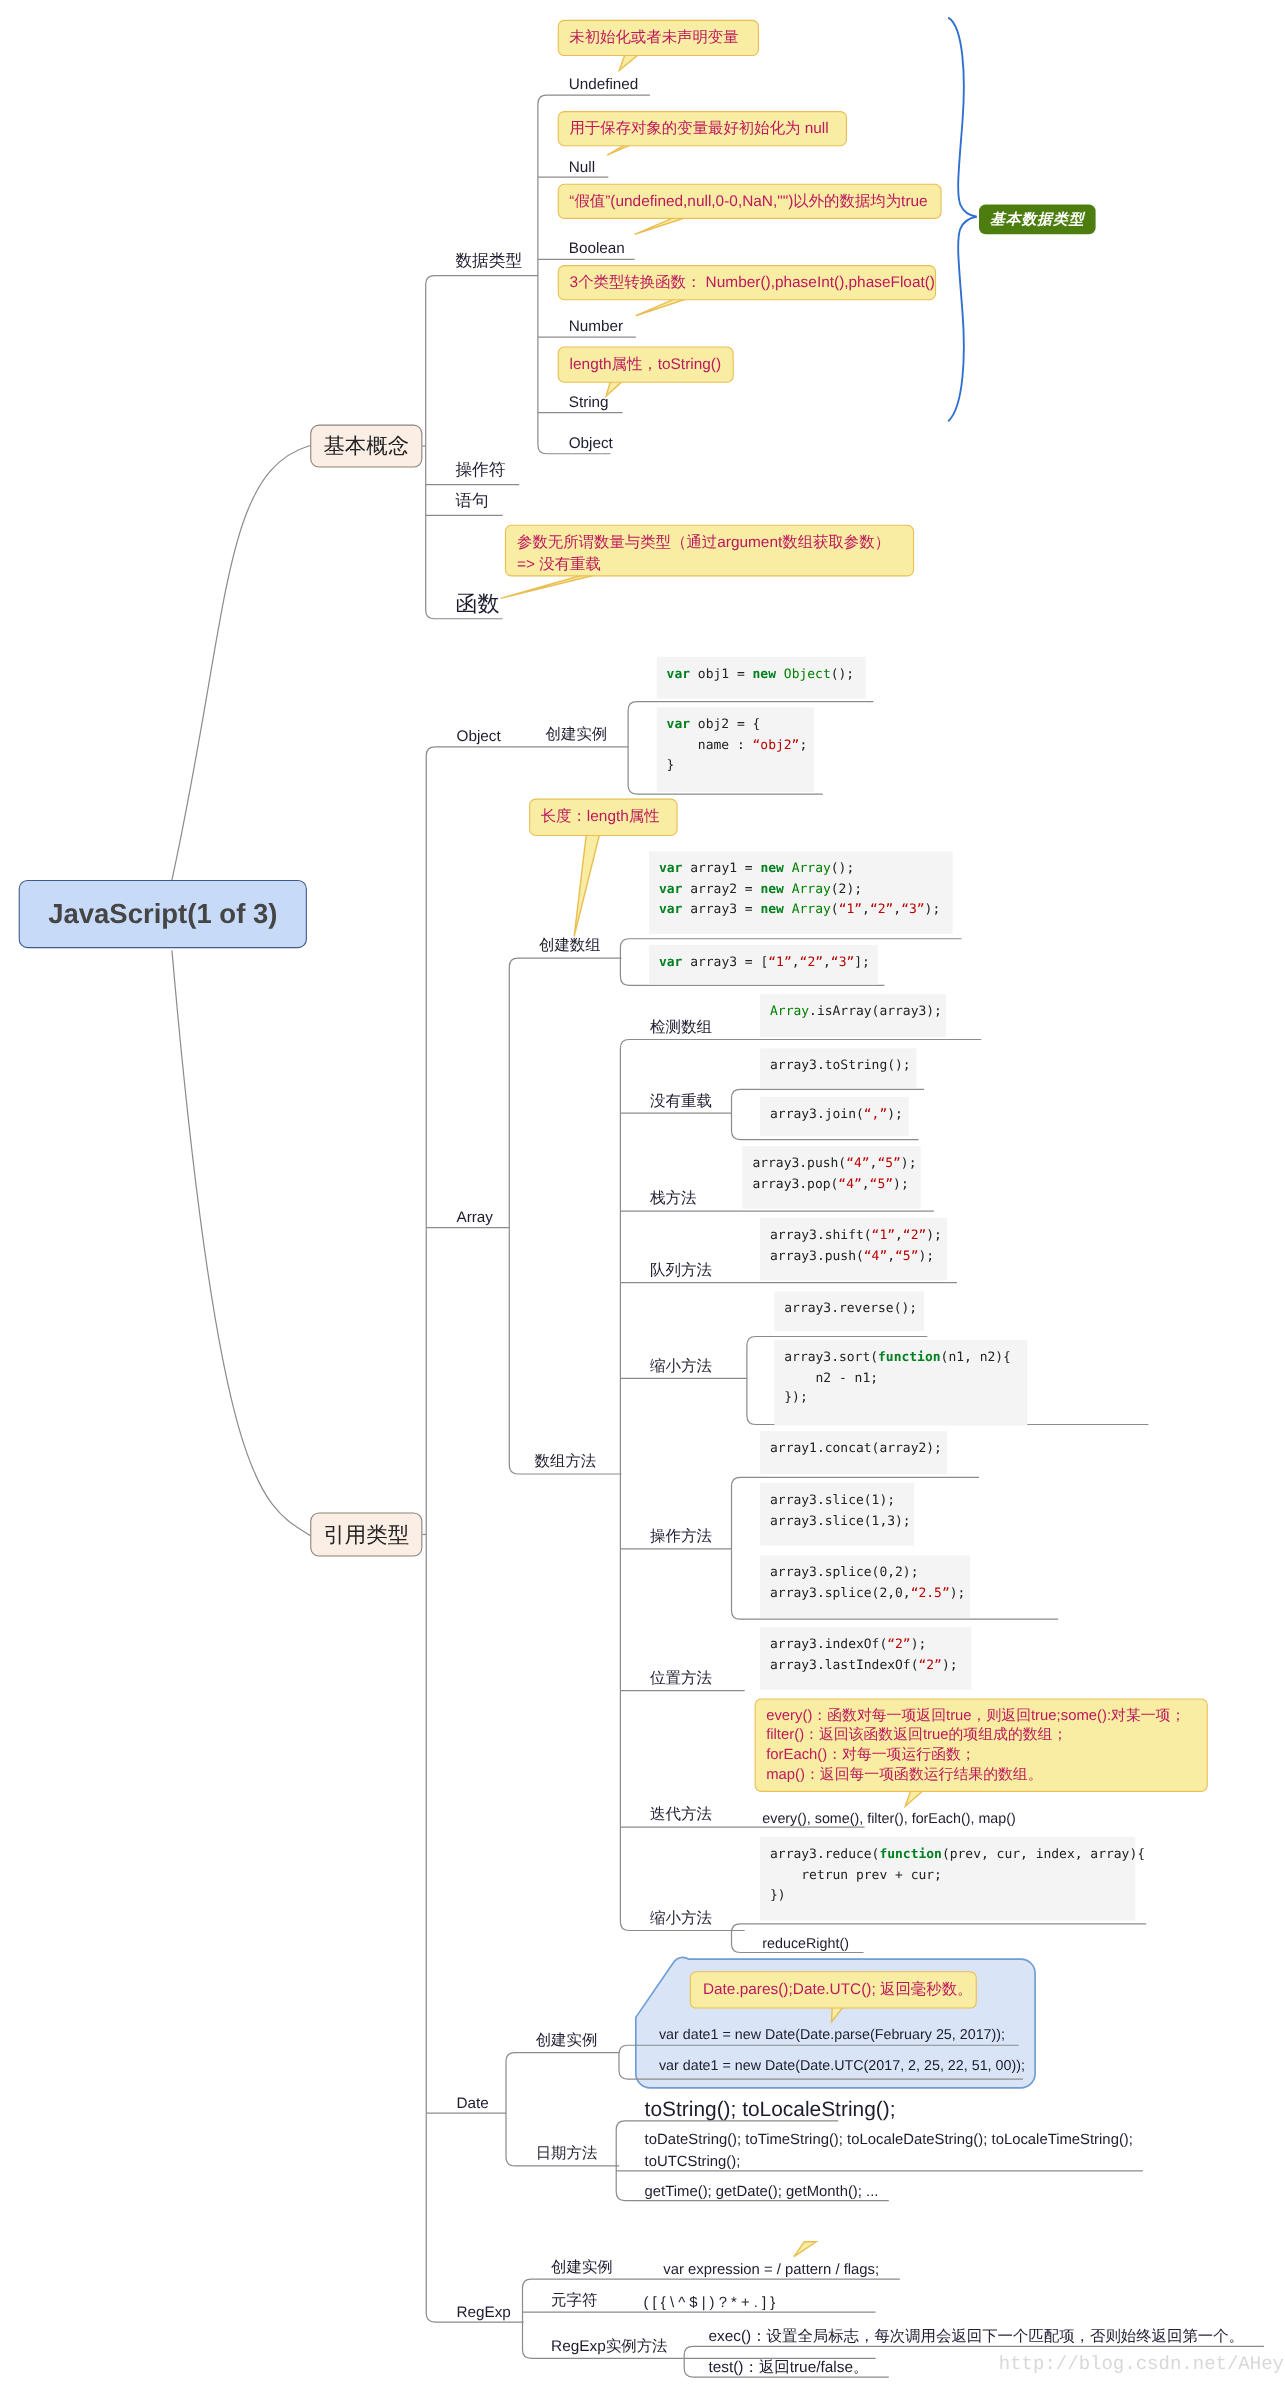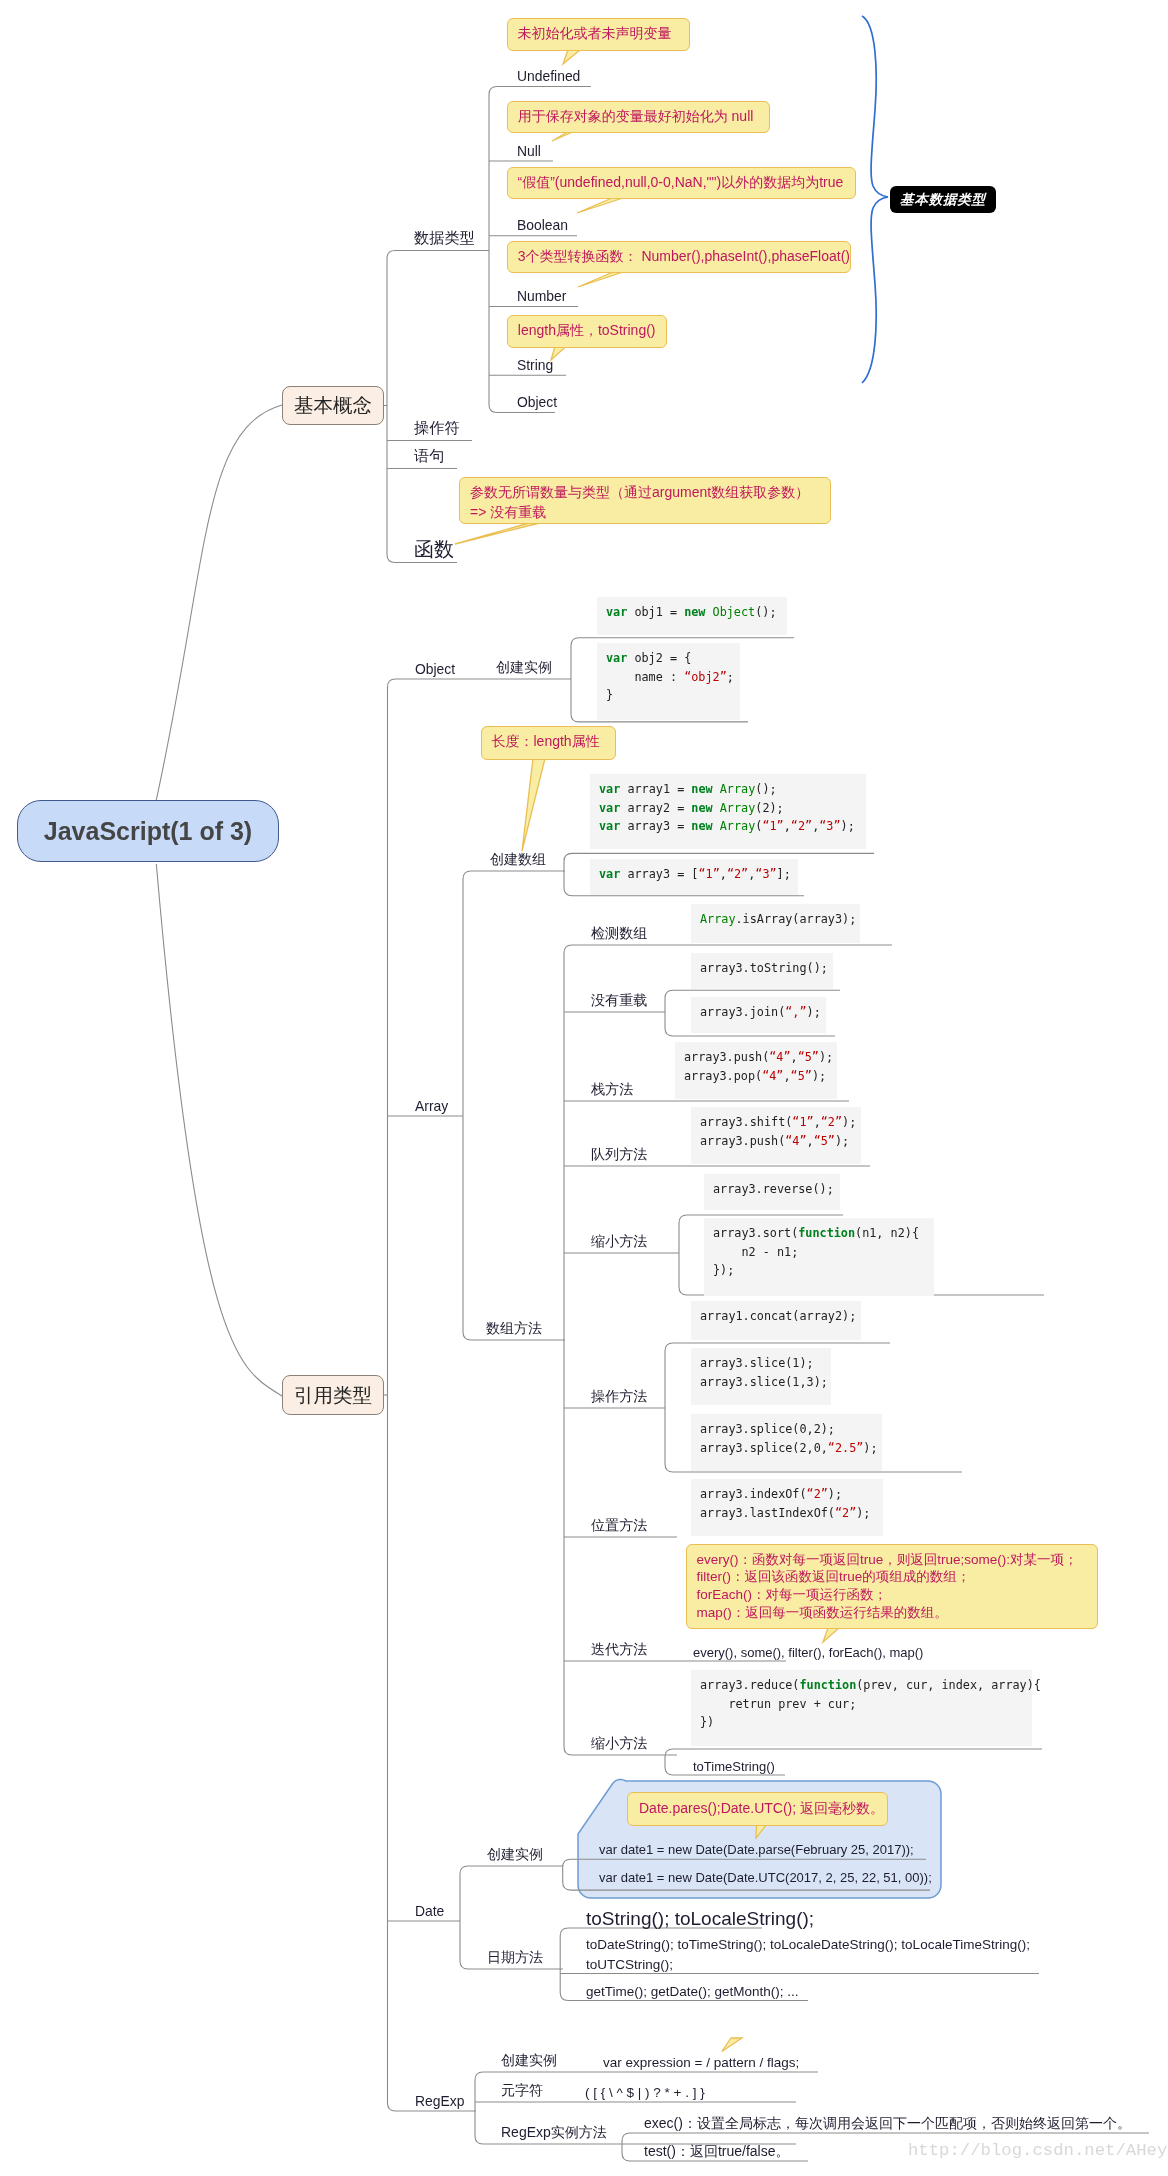--- a/index.html
+++ b/index.html
@@ -2,36 +2,36 @@
 <html><head>
 <meta charset="utf-8">
 <style>
   html,body{margin:0;padding:0;background:#ffffff;}
   body{width:1168px;height:2176px;position:relative;overflow:hidden;
        font-family:"Liberation Sans","DejaVu Sans",sans-serif;}
   #root{position:absolute;left:0;top:0;width:1168px;height:2176px;}
   svg.wires{position:absolute;left:0;top:0;width:1168px;height:2176px;overflow:visible;}
   .n{position:absolute;white-space:pre;color:#1d1d30;font-size:13.5px;line-height:17px;}
   #rootnode{position:absolute;left:17px;top:800px;width:262px;height:62px;
-    background:#c7daf8;border:1.5px solid #41598c;border-radius:24px;
+    background:#c7daf8;border:1.5px solid #41598c;border-radius:8px;
     display:flex;align-items:center;justify-content:center;box-sizing:border-box;
     font-size:25px;font-weight:bold;color:#454545;}
   .branch{position:absolute;background:#fbefe5;border:1px solid #8d8279;border-radius:8px;
     display:flex;align-items:center;justify-content:center;box-sizing:border-box;
     font-size:19.5px;color:#232323;}
   .cal{position:absolute;background:#f9eda4;border:1.4px solid #eabe52;border-radius:6px;
     color:#be185d;font-size:14px;line-height:20px;padding:4px 10px 5px;white-space:pre;
     box-sizing:border-box;z-index:5;}
   .code{position:absolute;background:#f4f4f4;color:#222;white-space:pre;
     font-family:"DejaVu Sans Mono","Liberation Mono",monospace;font-size:11.8px;line-height:18.5px;
     padding:6px 9px;box-sizing:border-box;}
   .kw{color:#00801e;font-weight:bold;}
   .ty{color:#008000;}
   .st{color:#bb0000;}
-  #badge{position:absolute;left:890px;top:186px;width:106px;height:27px;background:#000000;
+  #badge{position:absolute;left:890px;top:186px;width:106px;height:27px;background:#4d7c0f;
     border-radius:6px;display:flex;align-items:center;justify-content:center;box-sizing:border-box;
     color:#fff;font-size:13.5px;font-style:italic;font-weight:bold;letter-spacing:0.8px;}
   .wm{position:absolute;color:#d8d8d8;font-family:"Liberation Mono","DejaVu Sans Mono",monospace;
     font-size:17.3px;white-space:pre;}
 </style>
 </head>
 <body>
 
 <div id="root">
 <svg class="wires" viewBox="0 0 1168 2176">
@@ -156,21 +156,21 @@
 <div class="code" style="left:691px;top:1479px;width:192px;height:57px;font-size:11.8px;line-height:18.5px;padding:6px 9px">array3.indexOf(<span class="st">“2”</span>);
 array3.lastIndexOf(<span class="st">“2”</span>);</div>
 <div class="cal" style="left:685.5px;top:1543.5px;width:412.5px;height:85.5px;font-size:13.5px;line-height:17.9px;padding:6px 10px;z-index:5">every()：函数对每一项返回true，则返回true;some():对某一项；
 filter()：返回该函数返回true的项组成的数组；
 forEach()：对每一项运行函数；
 map()：返回每一项函数运行结果的数组。</div>
 <div class="n" style="left:693px;top:1643.84px;font-size:13px">every(), some(), filter(), forEach(), map()</div>
 <div class="code" style="left:691px;top:1670px;width:341px;height:76px;font-size:11.8px;line-height:18.5px;padding:6px 9px">array3.reduce(<span class="kw">function</span>(prev, cur, index, array){
     retrun prev + cur;
 })</div>
-<div class="n" style="left:693px;top:1757.84px;font-size:13px">toTimeString()</div>
+<div class="n" style="left:693px;top:1757.84px;font-size:13px">reduceRight()</div>
 <div class="n" style="left:487px;top:1846.12px;font-size:14px">创建实例</div>
 <div class="n" style="left:487px;top:1949.12px;font-size:14px">日期方法</div>
 <div class="cal" style="left:627px;top:1792px;width:261px;height:33.5px;font-size:14px;line-height:20px;padding:5px 11px;z-index:5">Date.pares();Date.UTC(); 返回毫秒数。</div>
 <div class="n" style="left:599px;top:1840.64px;font-size:13px">var date1 = new Date(Date.parse(February 25, 2017));</div>
 <div class="n" style="left:599px;top:1869.44px;font-size:13px">var date1 = new Date(Date.UTC(2017, 2, 25, 22, 51, 00));</div>
 <div class="n" style="left:586px;top:1910.18px;font-size:19px">toString(); toLocaleString();</div>
 <div class="n" style="left:586px;top:1935px;font-size:13.5px;line-height:19.5px">toDateString(); toTimeString(); toLocaleDateString(); toLocaleTimeString();
 toUTCString();</div>
 <div class="n" style="left:586px;top:1982.68px;font-size:13.5px">getTime(); getDate(); getMonth(); ...</div>
 <div class="n" style="left:501px;top:2052.12px;font-size:14px">创建实例</div>

